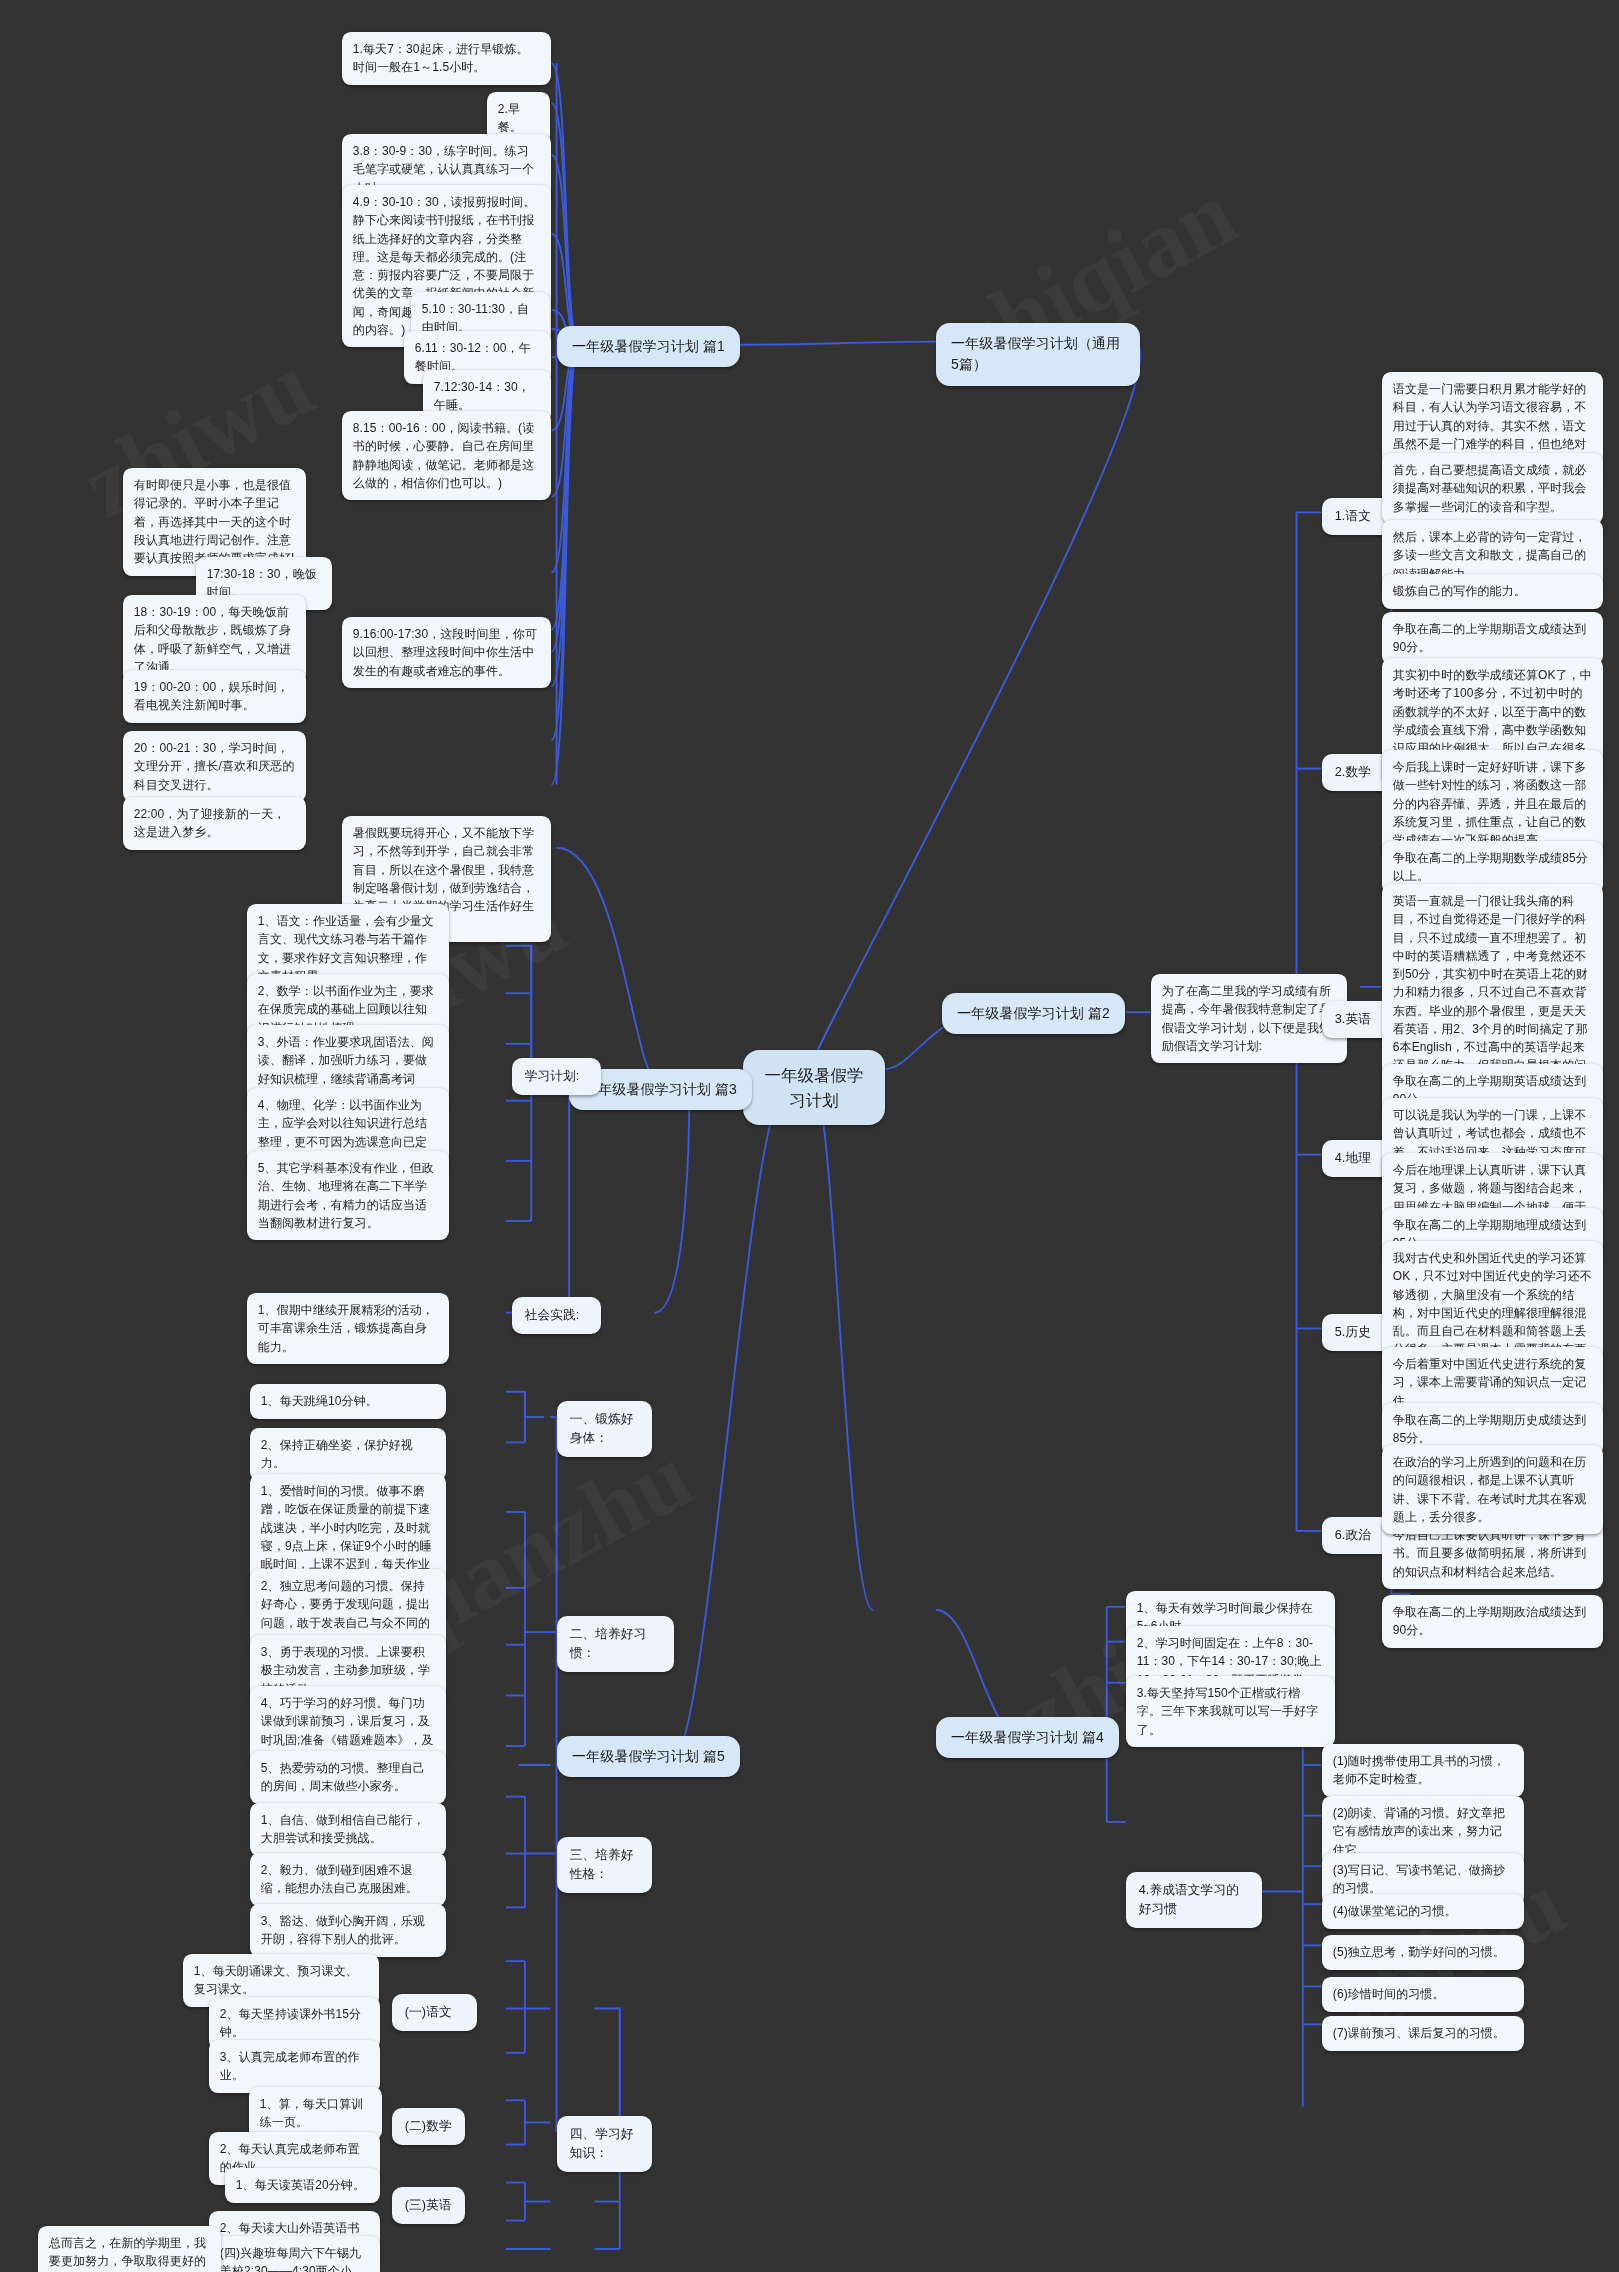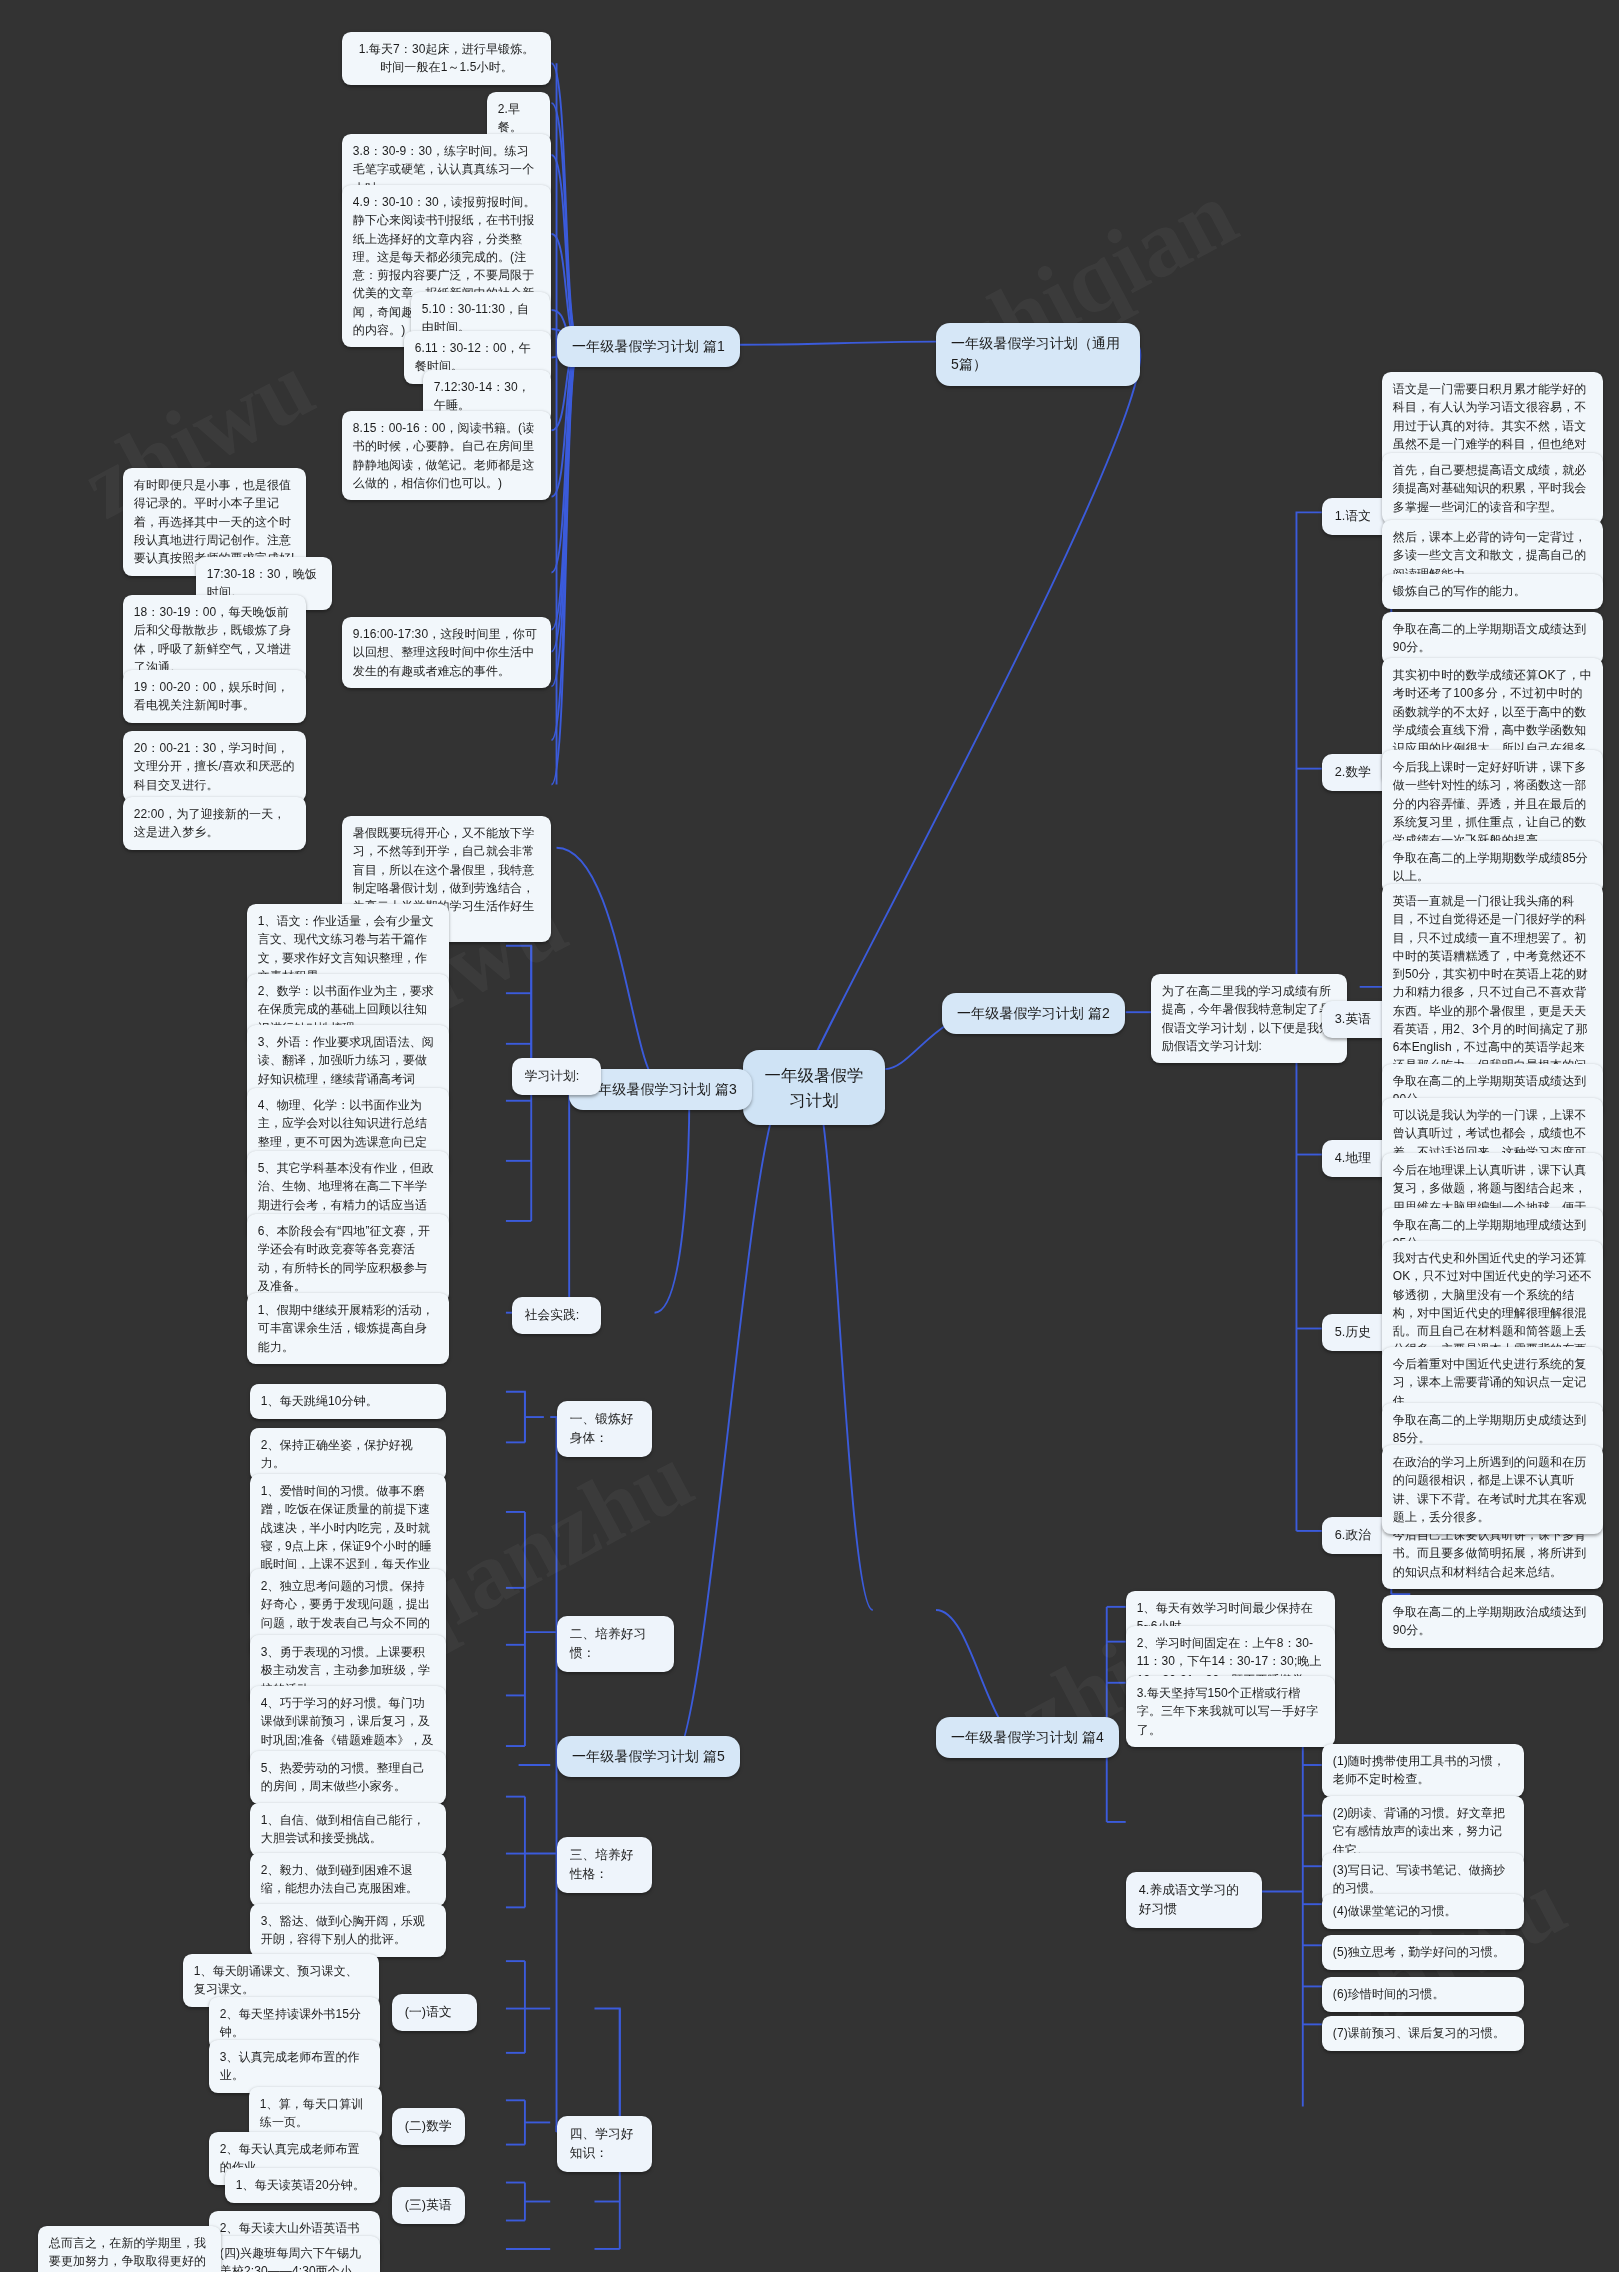--- a/index.html
+++ b/index.html
@@ -232,21 +232,21 @@
 
   <div class="node root" style="left:743px; top:1050px; width:142px;">一年级暑假学习计划</div>
 
   <div class="node chapter" style="left:557px; top:326px; width:183px;">一年级暑假学习计划 篇1</div>
   <div class="node chapter" style="left:936px; top:323px; width:204px;">一年级暑假学习计划（通用5篇）</div>
   <div class="node chapter" style="left:942px; top:993px; width:183px;">一年级暑假学习计划 篇2</div>
   <div class="node chapter" style="left:569px; top:1069px; width:183px;">一年级暑假学习计划 篇3</div>
   <div class="node chapter" style="left:936px; top:1717px; width:183px;">一年级暑假学习计划 篇4</div>
   <div class="node chapter" style="left:557px; top:1736px; width:183px;">一年级暑假学习计划 篇5</div>
 
-  <div class="node" style="left:342px; top:32px; width:209px;text-align:center;">1.每天7：30起床，进行早锻炼。时间一般在1～1.5小时。</div>
+  <div class="node" style="left:342px; top:32px; width:209px;">1.每天7：30起床，进行早锻炼。时间一般在1～1.5小时。</div>
   <div class="node" style="left:487px; top:92px; width:63px;">2.早餐。</div>
   <div class="node" style="left:342px; top:134px; width:209px;">3.8：30-9：30，练字时间。练习毛笔字或硬笔，认认真真练习一个小时。</div>
   <div class="node" style="left:342px; top:185px; width:209px;">4.9：30-10：30，读报剪报时间。静下心来阅读书刊报纸，在书刊报纸上选择好的文章内容，分类整理。这是每天都必须完成的。(注意：剪报内容要广泛，不要局限于优美的文章。报纸新闻中的社会新闻，奇闻趣事等都要作为阅读积累的内容。)</div>
   <div class="node" style="left:411px; top:292px; width:139px;">5.10：30-11:30，自由时间。</div>
   <div class="node" style="left:404px; top:331px; width:147px;">6.11：30-12：00，午餐时间。</div>
   <div class="node" style="left:423px; top:370px; width:128px;">7.12:30-14：30，午睡。</div>
   <div class="node" style="left:342px; top:411px; width:209px;">8.15：00-16：00，阅读书籍。(读书的时候，心要静。自己在房间里静静地阅读，做笔记。老师都是这么做的，相信你们也可以。)</div>
   <div class="node" style="left:123px; top:468px; width:183px;">有时即便只是小事，也是很值得记录的。平时小本子里记着，再选择其中一天的这个时段认真地进行周记创作。注意要认真按照老师的要求完成好!</div>
   <div class="node" style="left:196px; top:557px; width:136px;">17:30-18：30，晚饭时间。</div>
   <div class="node" style="left:123px; top:595px; width:183px;">18：30-19：00，每天晚饭前后和父母散散步，既锻炼了身体，呼吸了新鲜空气，又增进了沟通。</div>
@@ -288,21 +288,20 @@
   <div class="node" style="left:1382px; top:1445px; width:221px;">在政治的学习上所遇到的问题和在历的问题很相识，都是上课不认真听讲、课下不背。在考试时尤其在客观题上，丢分很多。</div>
   <div class="node" style="left:1382px; top:1595px; width:221px;">争取在高二的上学期期政治成绩达到90分。</div>
 
   <div class="node" style="left:342px; top:816px; width:209px;">暑假既要玩得开心，又不能放下学习，不然等到开学，自己就会非常盲目，所以在这个暑假里，我特意制定咯暑假计划，做到劳逸结合，为高二上半学期的学习生活作好生理心理准备。</div>
   <div class="node branch" style="left:512px; top:1058px; width:89px;">学习计划:</div>
   <div class="node" style="left:247px; top:904px; width:202px;">1、语文：作业适量，会有少量文言文、现代文练习卷与若干篇作文，要求作好文言知识整理，作文素材积累。</div>
   <div class="node" style="left:247px; top:974px; width:202px;">2、数学：以书面作业为主，要求在保质完成的基础上回顾以往知识进行针对性梳理。</div>
   <div class="node" style="left:247px; top:1025px; width:202px;">3、外语：作业要求巩固语法、阅读、翻译，加强听力练习，要做好知识梳理，继续背诵高考词汇。</div>
   <div class="node" style="left:247px; top:1088px; width:202px;">4、物理、化学：以书面作业为主，应学会对以往知识进行总结整理，更不可因为选课意向已定而有所偏废。</div>
   <div class="node" style="left:247px; top:1151px; width:202px;">5、其它学科基本没有作业，但政治、生物、地理将在高二下半学期进行会考，有精力的话应当适当翻阅教材进行复习。</div>
-  <div class="node" style="left:247px; top:1214px; width:202px;">6、本阶段会有“四地”征文赛，开学还会有时政竞赛等各竞赛活动，有所特长的同学应积极参与及准备。</div>
   <div class="node branch" style="left:512px; top:1297px; width:89px;">社会实践:</div>
   <div class="node" style="left:247px; top:1293px; width:202px;">1、假期中继续开展精彩的活动，可丰富课余生活，锻炼提高自身能力。</div>
 
   <div class="node" style="left:1126px; top:1591px; width:209px;">1、每天有效学习时间最少保持在5~6小时</div>
   <div class="node" style="left:1126px; top:1626px; width:209px;">2、学习时间固定在：上午8：30-11：30，下午14：30-17：30;晚上19：30-21：30。既不要睡懒觉，也不要开夜车。</div>
   <div class="node" style="left:1126px; top:1676px; width:209px;">3.每天坚持写150个正楷或行楷字。三年下来我就可以写一手好字了。</div>
   <div class="node branch" style="left:1126px; top:1872px; width:136px;">4.养成语文学习的好习惯</div>
   <div class="node" style="left:1322px; top:1744px; width:202px;">(1)随时携带使用工具书的习惯，老师不定时检查。</div>
   <div class="node" style="left:1322px; top:1796px; width:202px;">(2)朗读、背诵的习惯。好文章把它有感情放声的读出来，努力记住它。</div>
   <div class="node" style="left:1322px; top:1853px; width:202px;">(3)写日记、写读书笔记、做摘抄的习惯。</div>

